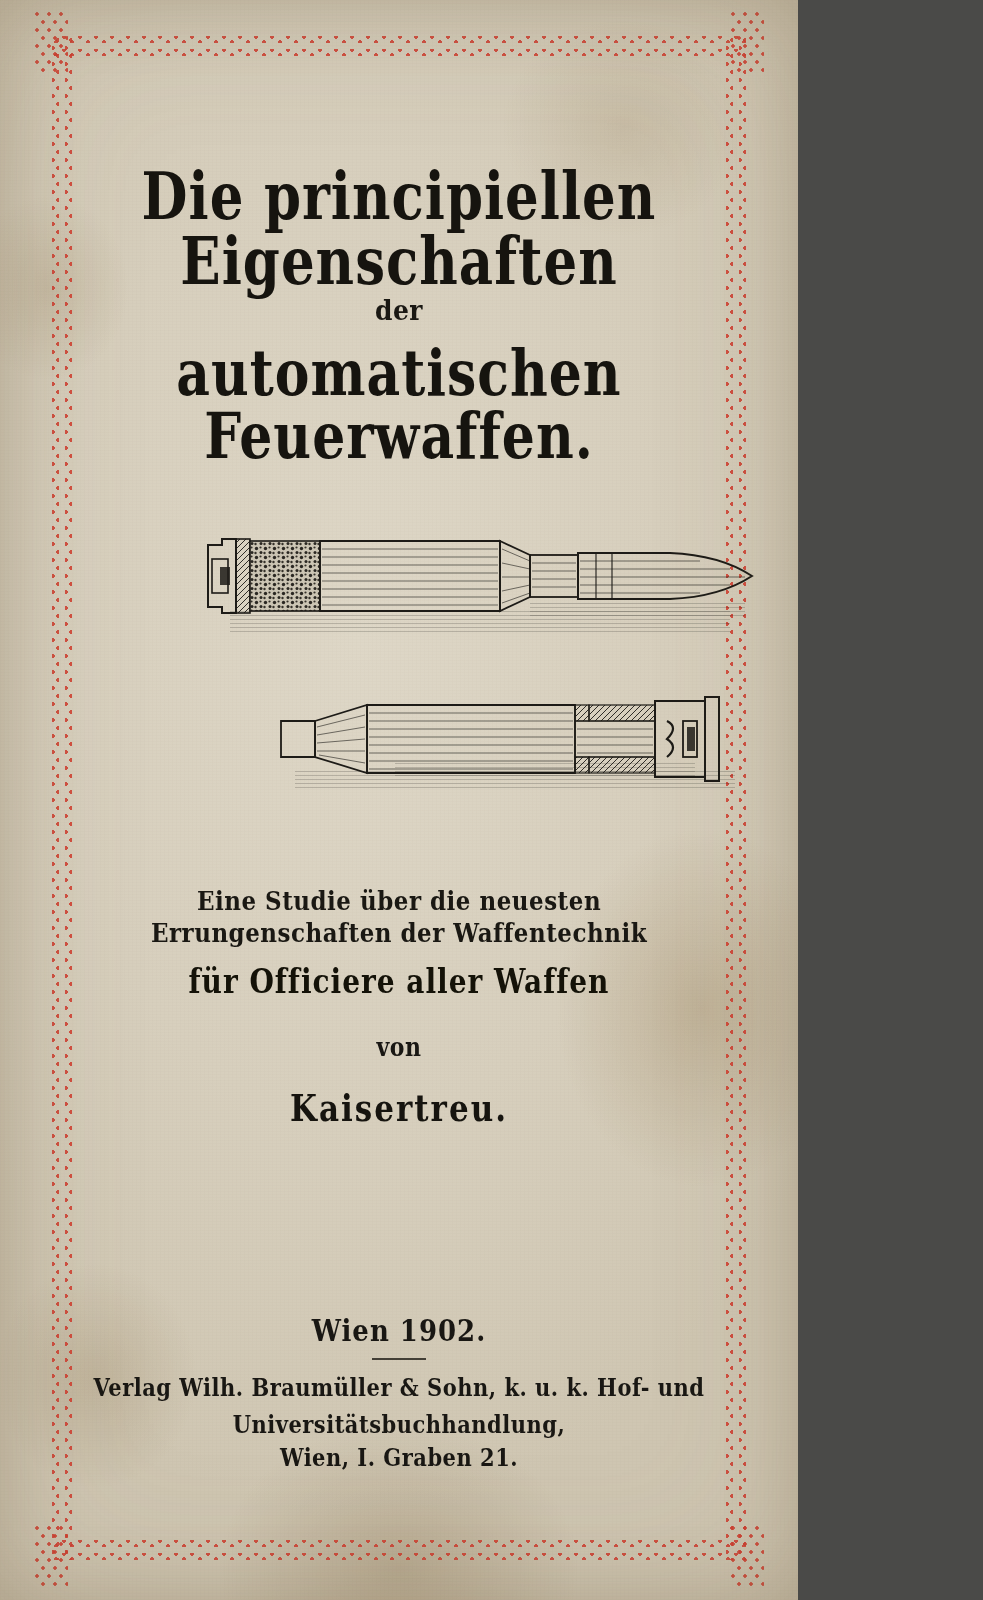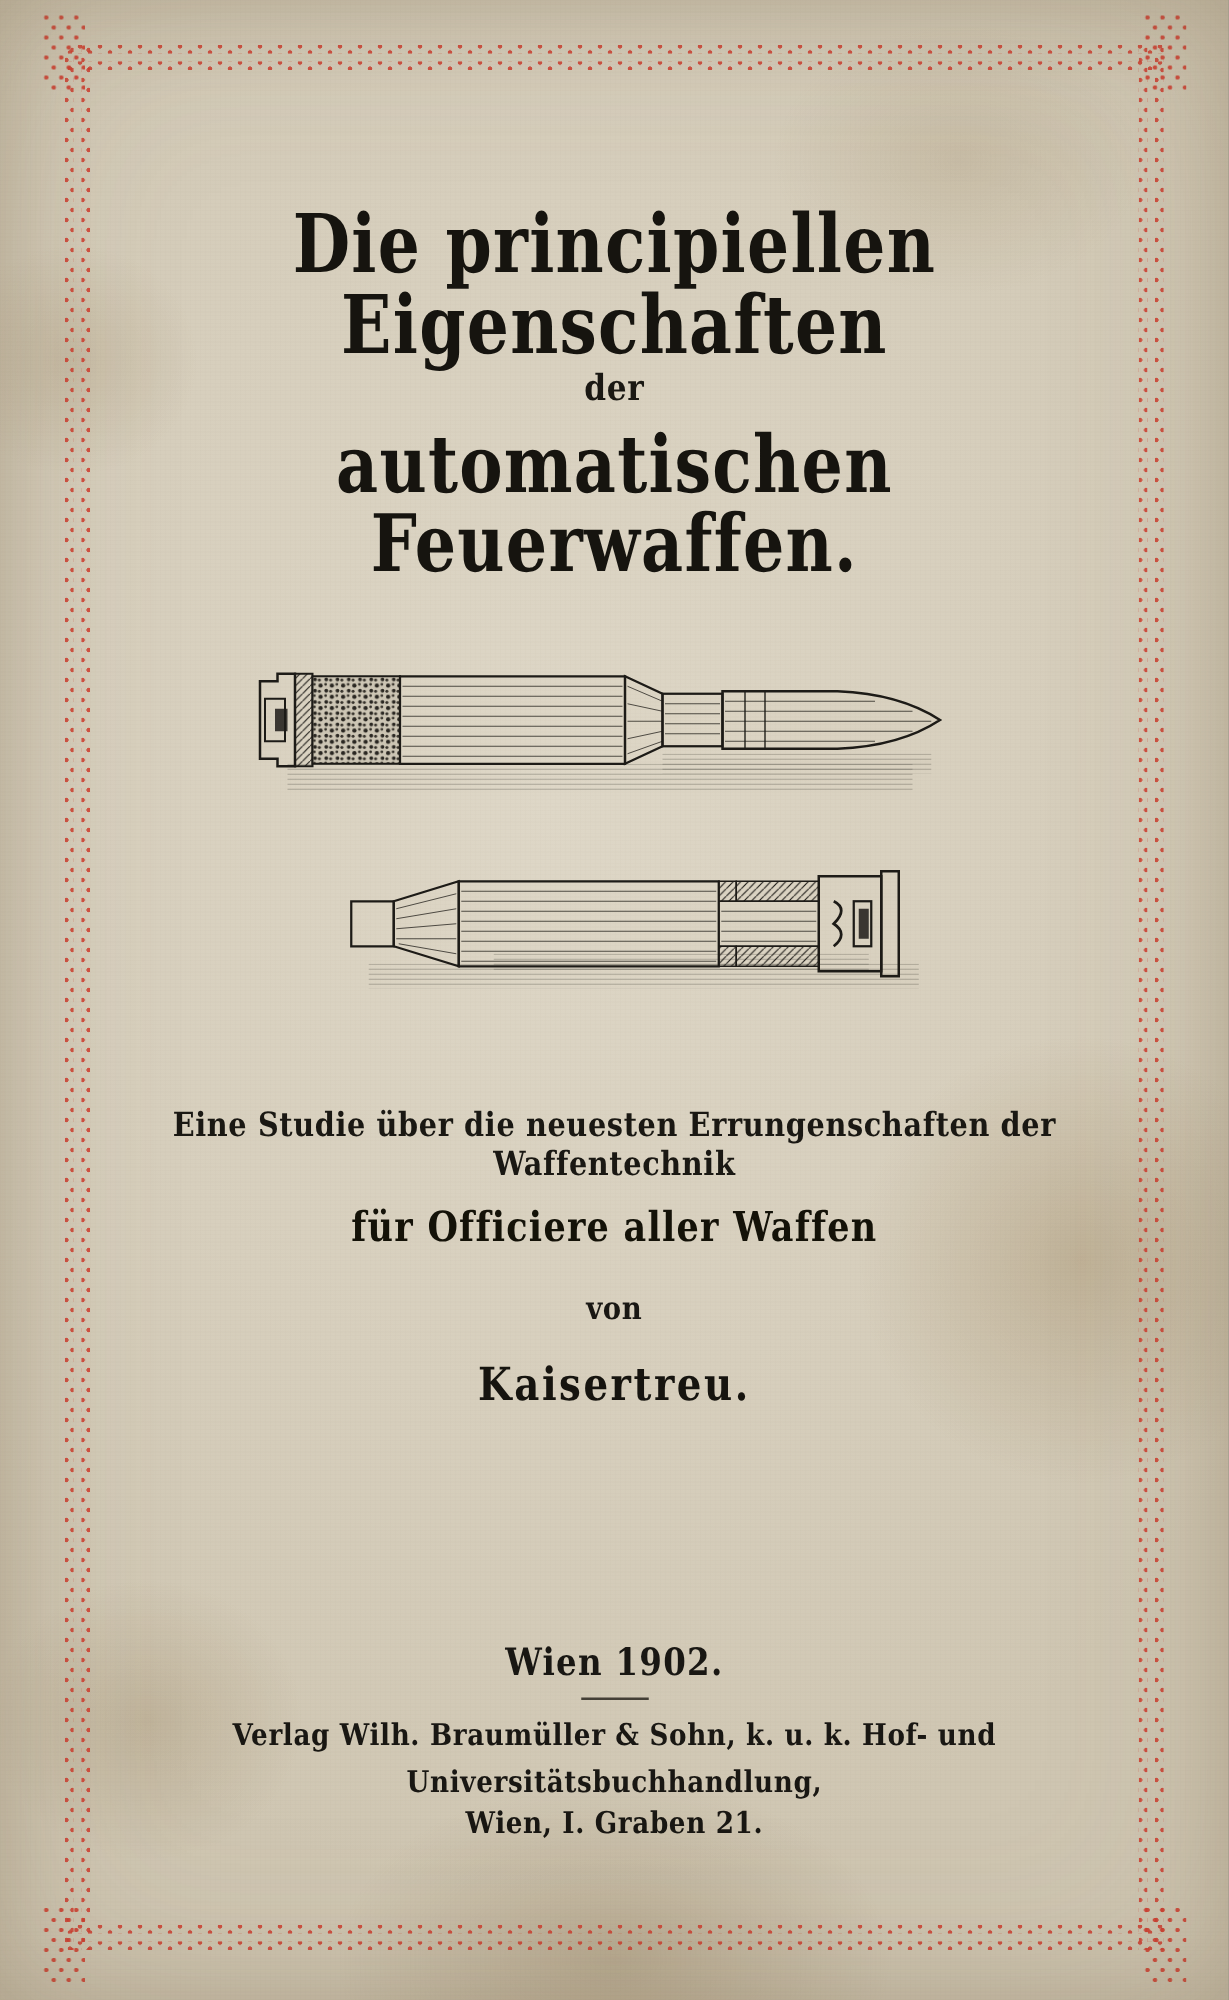--- a/index.html
+++ b/index.html
@@ -2,21 +2,21 @@
 <html><head>
 <meta charset="utf-8">
 <style>
   html, body {
     margin: 0;
     padding: 0;
     background: #4a4a48;
   }
   .page {
     position: relative;
-    width: 983px;
+    width: 798px;
     height: 1600px;
     overflow: hidden;
     background: #d9d2c2;
     font-family: "DejaVu Serif", serif;
   }
   
   .paper-base {
     position: absolute;
     inset: 0;
     background:

